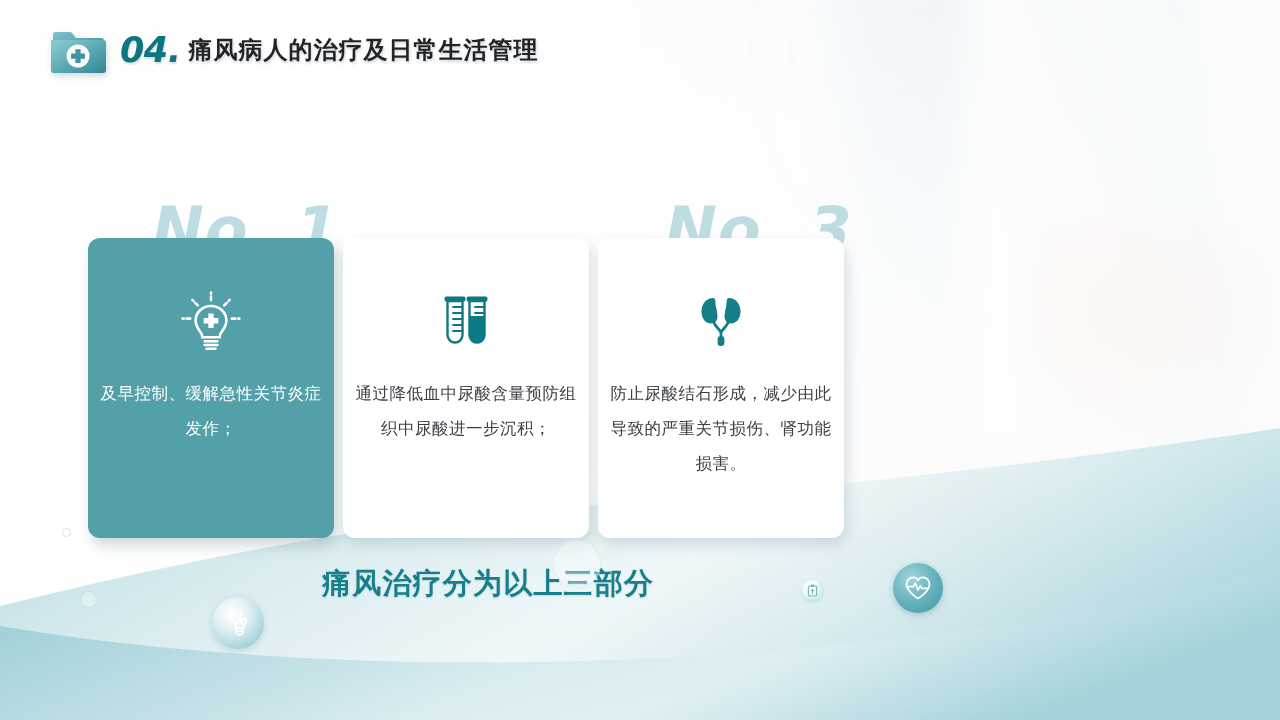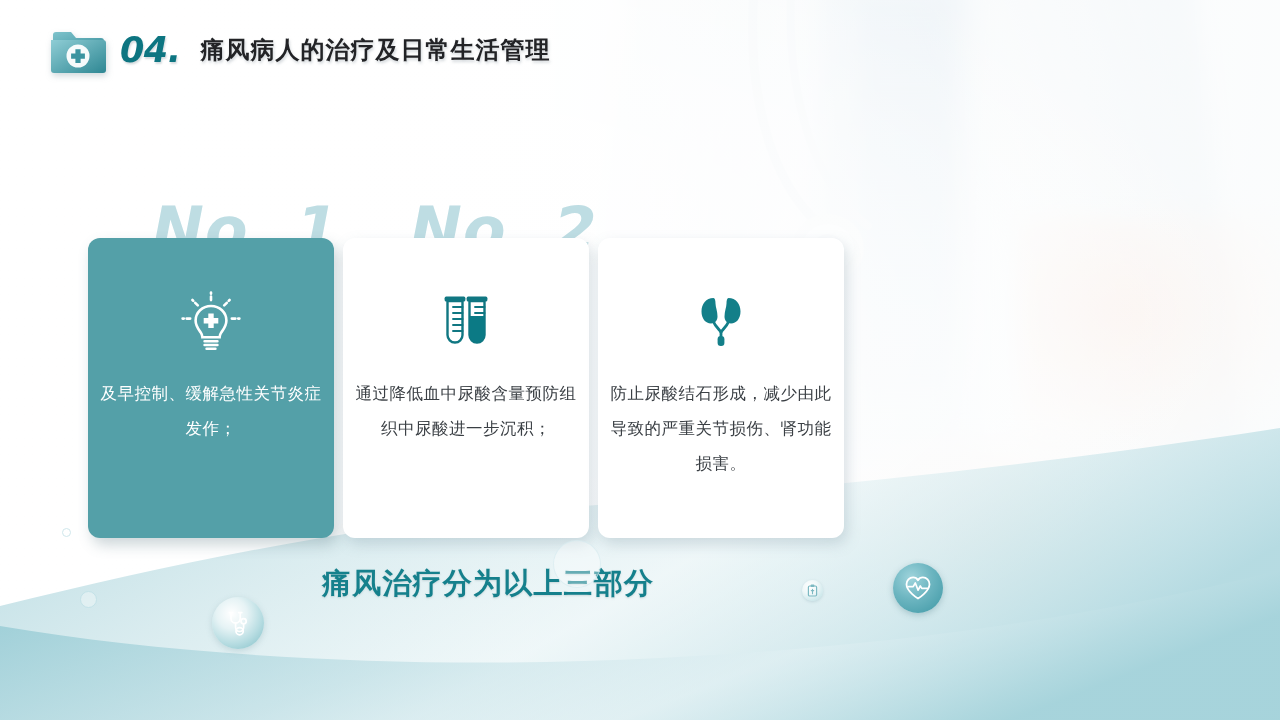--- a/index.html
+++ b/index.html
@@ -67,21 +67,21 @@
 
   
   .waves{position:absolute;left:0;bottom:0;width:1280px;height:300px;}
   .waves svg{display:block;width:1280px;height:300px;}
 
   
   .header{position:absolute;left:50px;top:24px;display:flex;align-items:center;}
   .folder-icon{width:56px;height:52px;margin-right:14px;flex:none;filter:drop-shadow(1px 3px 3px rgba(90,120,130,.28));}
   .num-04{
     font-size:35px;font-weight:bold;font-style:italic;color:#0d7581;
-    letter-spacing:-.5px;margin-right:20px;
+    letter-spacing:-.5px;margin-right:8px;
     text-shadow:1px 2px 2px rgba(120,140,150,.30);
   }
   .title-cn{
     font-size:24px;font-weight:bold;color:#222326;letter-spacing:1px;
     text-shadow:1px 2px 3px rgba(120,135,145,.35);
   }
 
   
   .wm{
     position:absolute;font-style:italic;font-weight:bold;font-size:62px;
@@ -222,21 +222,21 @@
         <path d="M1,16 h52 a3,3 0 0 1 3,3 v27 a3,3 0 0 1 -3,3 h-49 a3,3 0 0 1 -3,-3 z" fill="url(#fg2)"></path>
         <circle cx="28" cy="32" r="11.5" fill="#ffffff" opacity=".95"></circle>
         <path d="M25.4,25.2 h5.2 v4.3 h4.3 v5.2 h-4.3 v4.3 h-5.2 v-4.3 h-4.3 v-5.2 h4.3 z" fill="#3b94a0"></path>
       </svg>
     </div>
     <div class="num-04">04.</div>
     <div class="title-cn">痛风病人的治疗及日常生活管理</div>
   </div>
 
   <div class="wm wm1">No. 1</div>
-  <div class="wm wm2">No. 2</div>
+  <div class="wm wm3">No. 3</div>
 
   <div class="card teal">
     <div class="card-icon">
       <svg width="62" height="64" viewBox="0 0 62 64">
         <g stroke="#ffffff" stroke-width="2.6" fill="none" stroke-linecap="round">
           <path d="M31,16 C22.3,16 15.6,22.6 15.6,30.6 C15.6,36.2 18.6,39.4 20.6,42.2
                    C22,44.2 22.4,45.6 22.4,47.2 h17.2 c0,-1.6 0.4,-3 1.8,-5
                    C43.4,39.4 46.4,36.2 46.4,30.6 C46.4,22.6 39.7,16 31,16 Z"></path>
           <path d="M31,6.5 v3.6 M31,2.6 v1.2"></path>
           <path d="M15.2,12.8 l2.6,2.6 M12.4,10 l0.9,0.9"></path>

